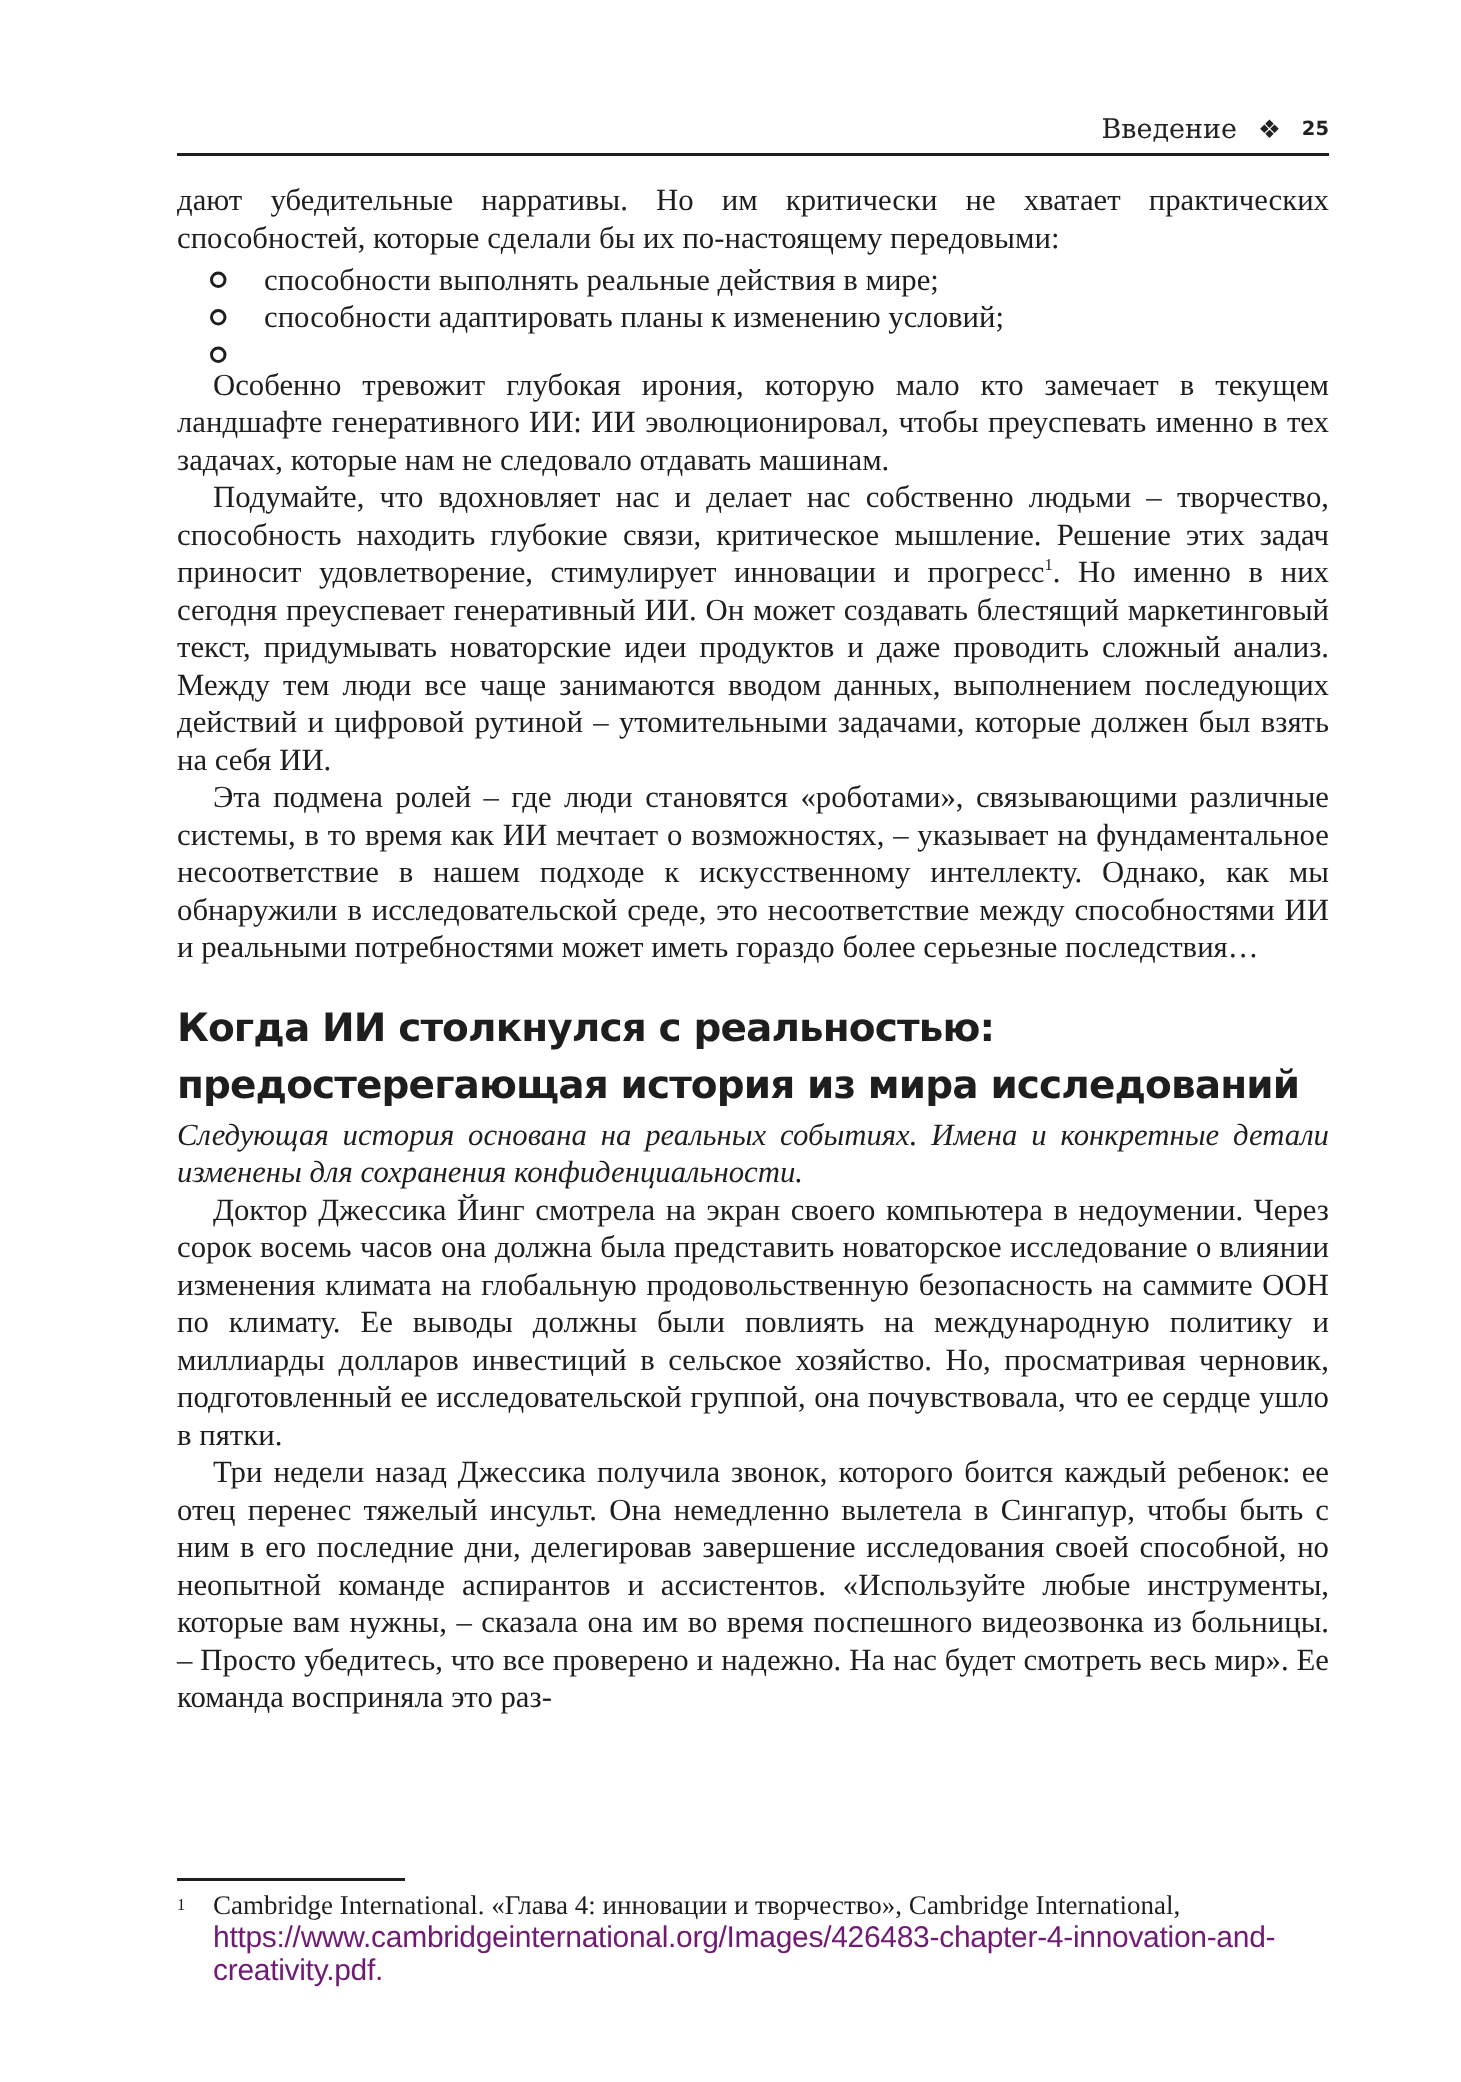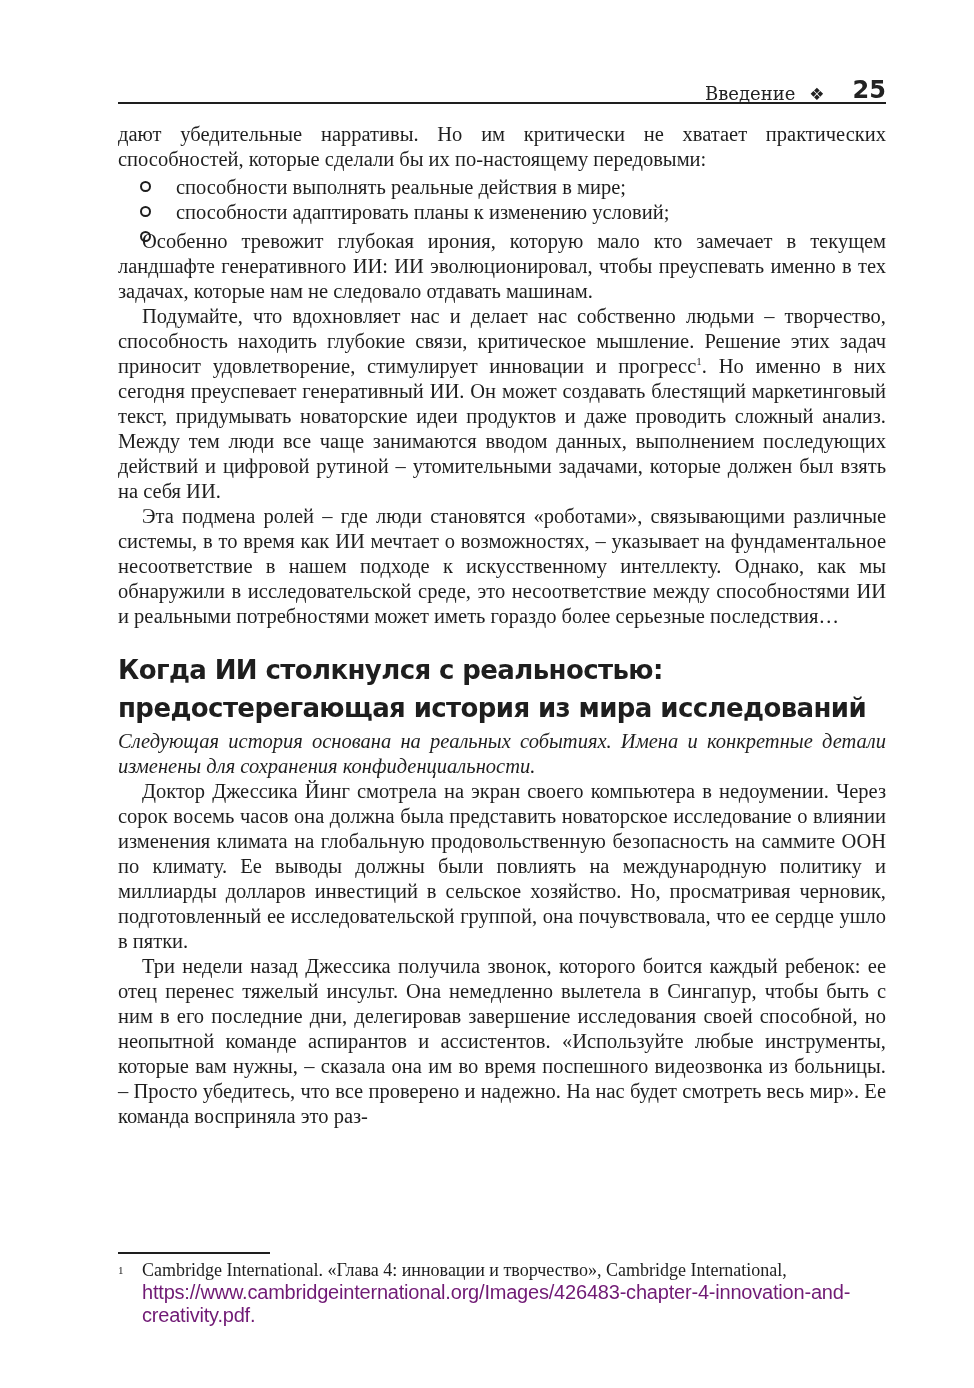--- a/index.html
+++ b/index.html
@@ -1,25 +1,25 @@
 <!DOCTYPE html>
 <html><head>
 <meta charset="utf-8">
 <style>
   html, body { margin: 0; padding: 0; background: #ffffff; }
   body { width: 974px; height: 1388px; position: relative; overflow: hidden; color: #1e1e1e; }
   .page { position: absolute; left: 118px; top: 0; width: 768px; }
-  .running-head { position: absolute; top: 76px; right: 0; font-family: "DejaVu Serif", serif; font-size: 18px; display: flex; align-items: flex-end; gap: 14px; color: #222; }
+  .running-head { position: absolute; top: 76px; right: 0; font-family: "DejaVu Serif", serif; font-size: 18px; display: flex; align-items: center; gap: 14px; color: #222; }
   .running-head .sep { font-size: 17px; }
-  .running-head .num { font-family: "DejaVu Sans", sans-serif; font-weight: bold; font-size: 24px; margin-left: 14px; }
+  .running-head .num { font-family: "DejaVu Sans", sans-serif; font-weight: bold; font-size: 13px; }
   .head-rule { position: absolute; top: 102px; left: 0; width: 768px; height: 2px; background: #1e1e1e; }
   .body { position: absolute; top: 122px; left: 0; width: 768px; font-family: "Liberation Serif", serif; font-size: 20.5px; line-height: 25px; }
   p { margin: 0; text-align: justify; }
   p.indent { text-indent: 24px; }
-  ul.bullets { list-style: none; margin: 3px 0 4px 0; padding: 0; }
+  ul.bullets { list-style: none; margin: 3px 0 20px 0; padding: 0; }
   ul.bullets li { position: relative; padding-left: 58px; text-align: left; }
   ul.bullets li .bullet { position: absolute; left: 22px; top: 6px; width: 11px; height: 11px; border: 2.5px solid #1e1e1e; border-radius: 50%; box-sizing: border-box; }
   .section-title { font-family: "DejaVu Sans", sans-serif; font-weight: bold; font-size: 26px; line-height: 38px; margin: 22px 0 0 0; letter-spacing: -0.6px; }
   .lead { font-style: italic; font-family: Liberation Serif, serif; margin-top: 2px; }
   .fn-rule { position: absolute; top: 1252px; left: 0; width: 152px; height: 2px; background: #1e1e1e; }
   .footnote { position: absolute; top: 1259px; left: 0; width: 768px; font-family: "Liberation Serif", serif; font-size: 18px; line-height: 22px; }
   .footnote .mark { position: absolute; left: 0; top: 0; font-size: 11px; }
   .footnote .fn-text { padding-left: 24px; }
   .footnote .link { color: #701a75; font-family: "Liberation Sans", sans-serif; font-size: 20px; letter-spacing: -0.2px; }
   sup { font-size: 11px; line-height: 0; }

